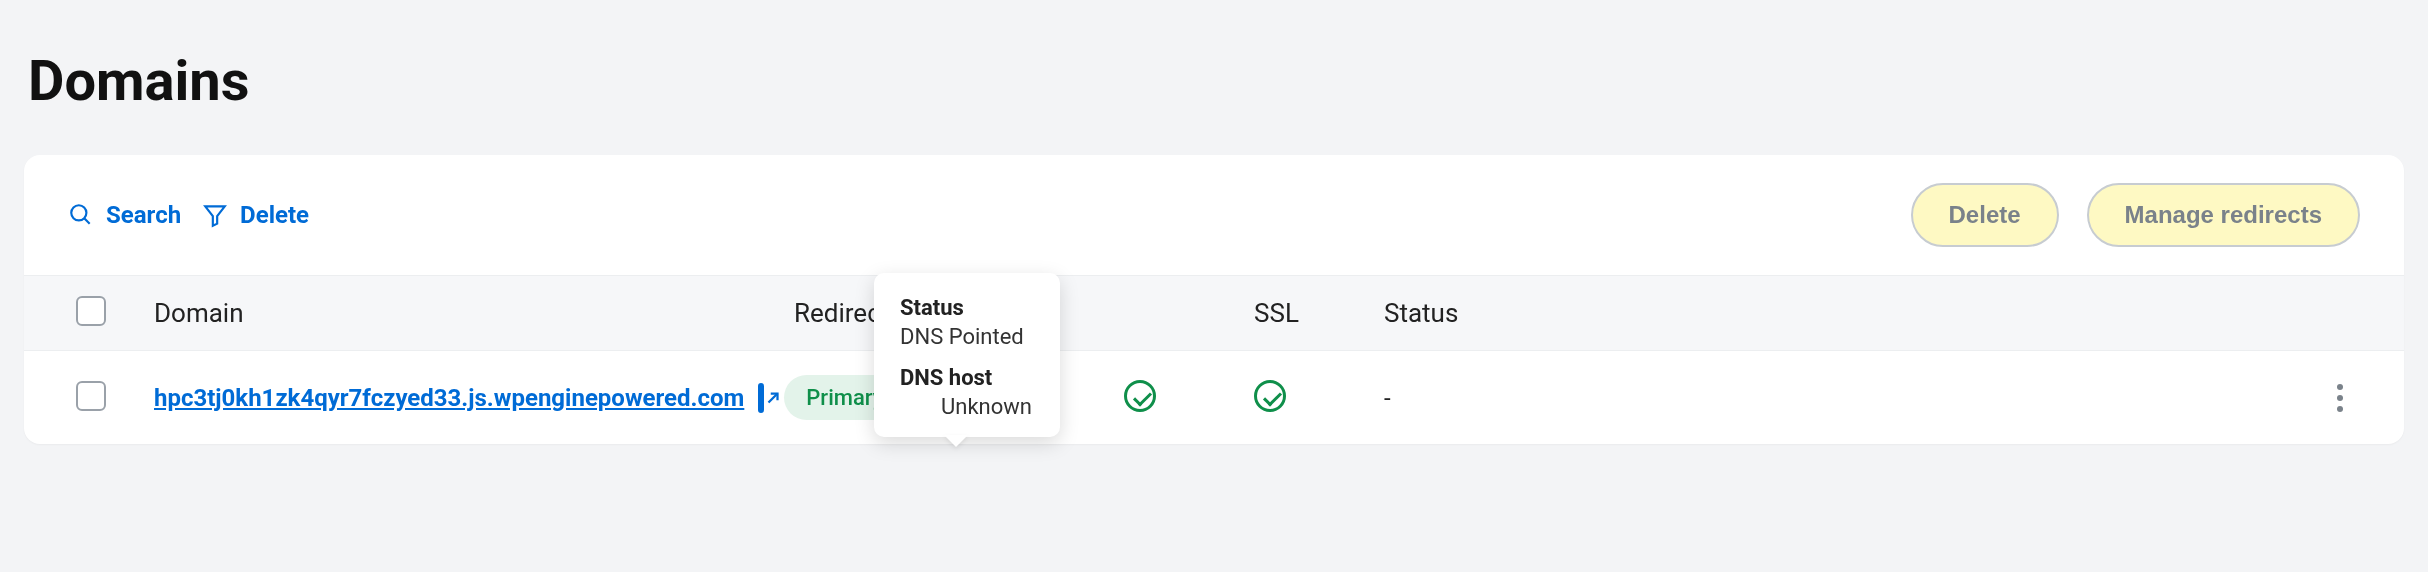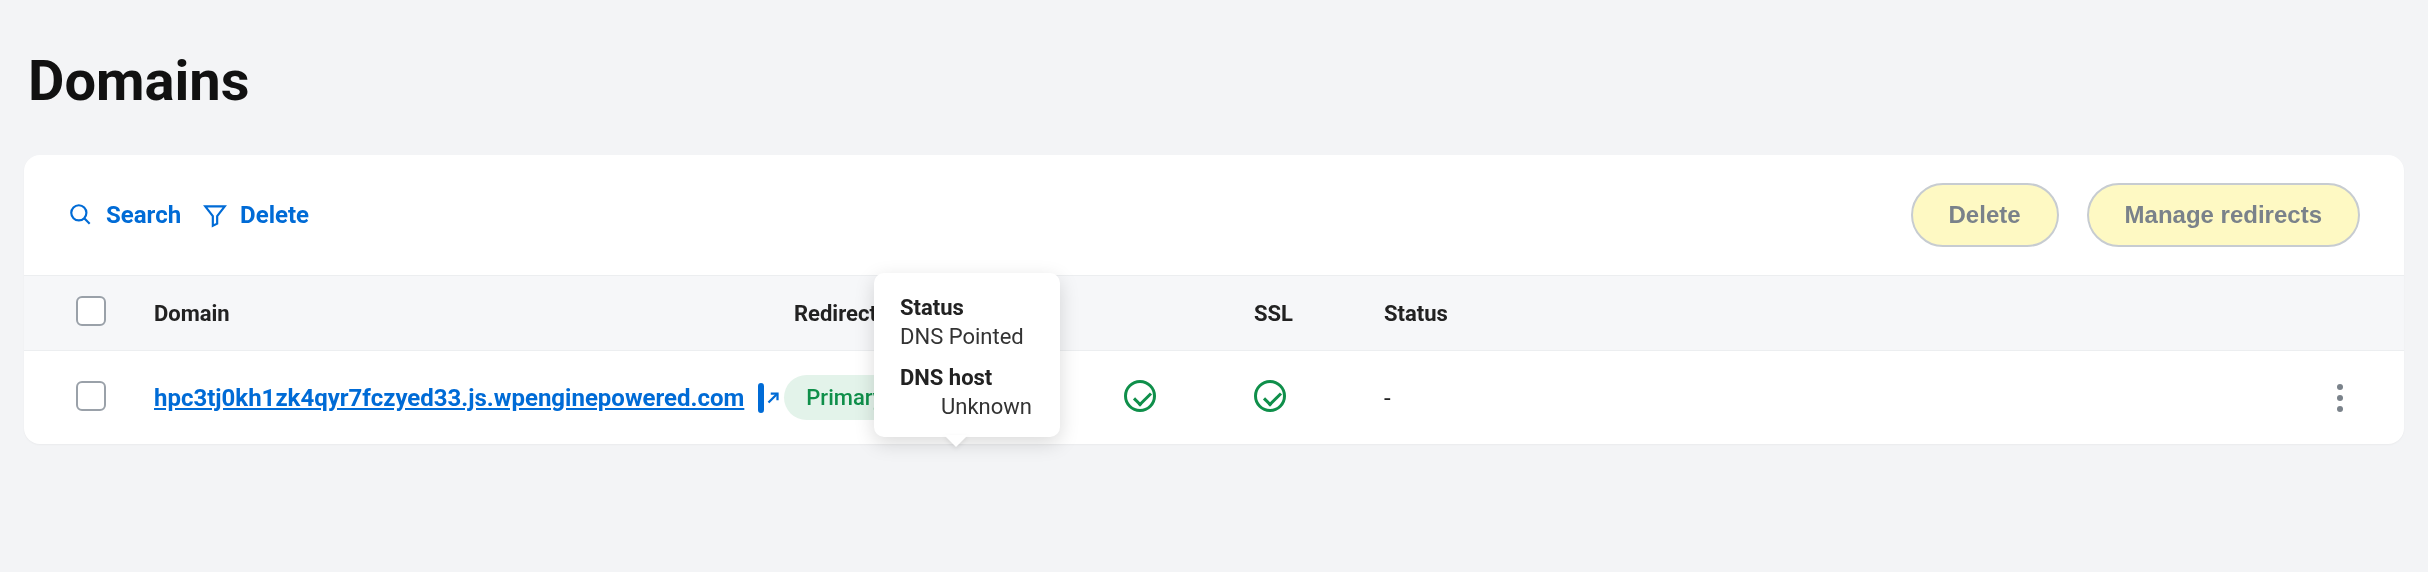--- a/index.html
+++ b/index.html
@@ -64,22 +64,22 @@
     .table-header {
       display: grid;
       grid-template-columns: 130px 640px 330px 130px 130px 200px 1fr 80px;
       align-items: center;
       background: #f6f7f9;
       border-top: 1px solid #eceef0;
       border-bottom: 1px solid #eceef0;
       padding: 20px 0;
     }
     .th {
-      font-size: 22px;
-      font-weight: 700;
+      font-size: 26px;
+      font-weight: 400;
       color: #222;
     }
     .checkbox-cell { padding-left: 52px; }
     .checkbox {
       width: 30px; height: 30px;
       border: 2px solid #9aa1a9;
       border-radius: 6px;
       display: inline-block;
       cursor: pointer;
       background: #fff;

